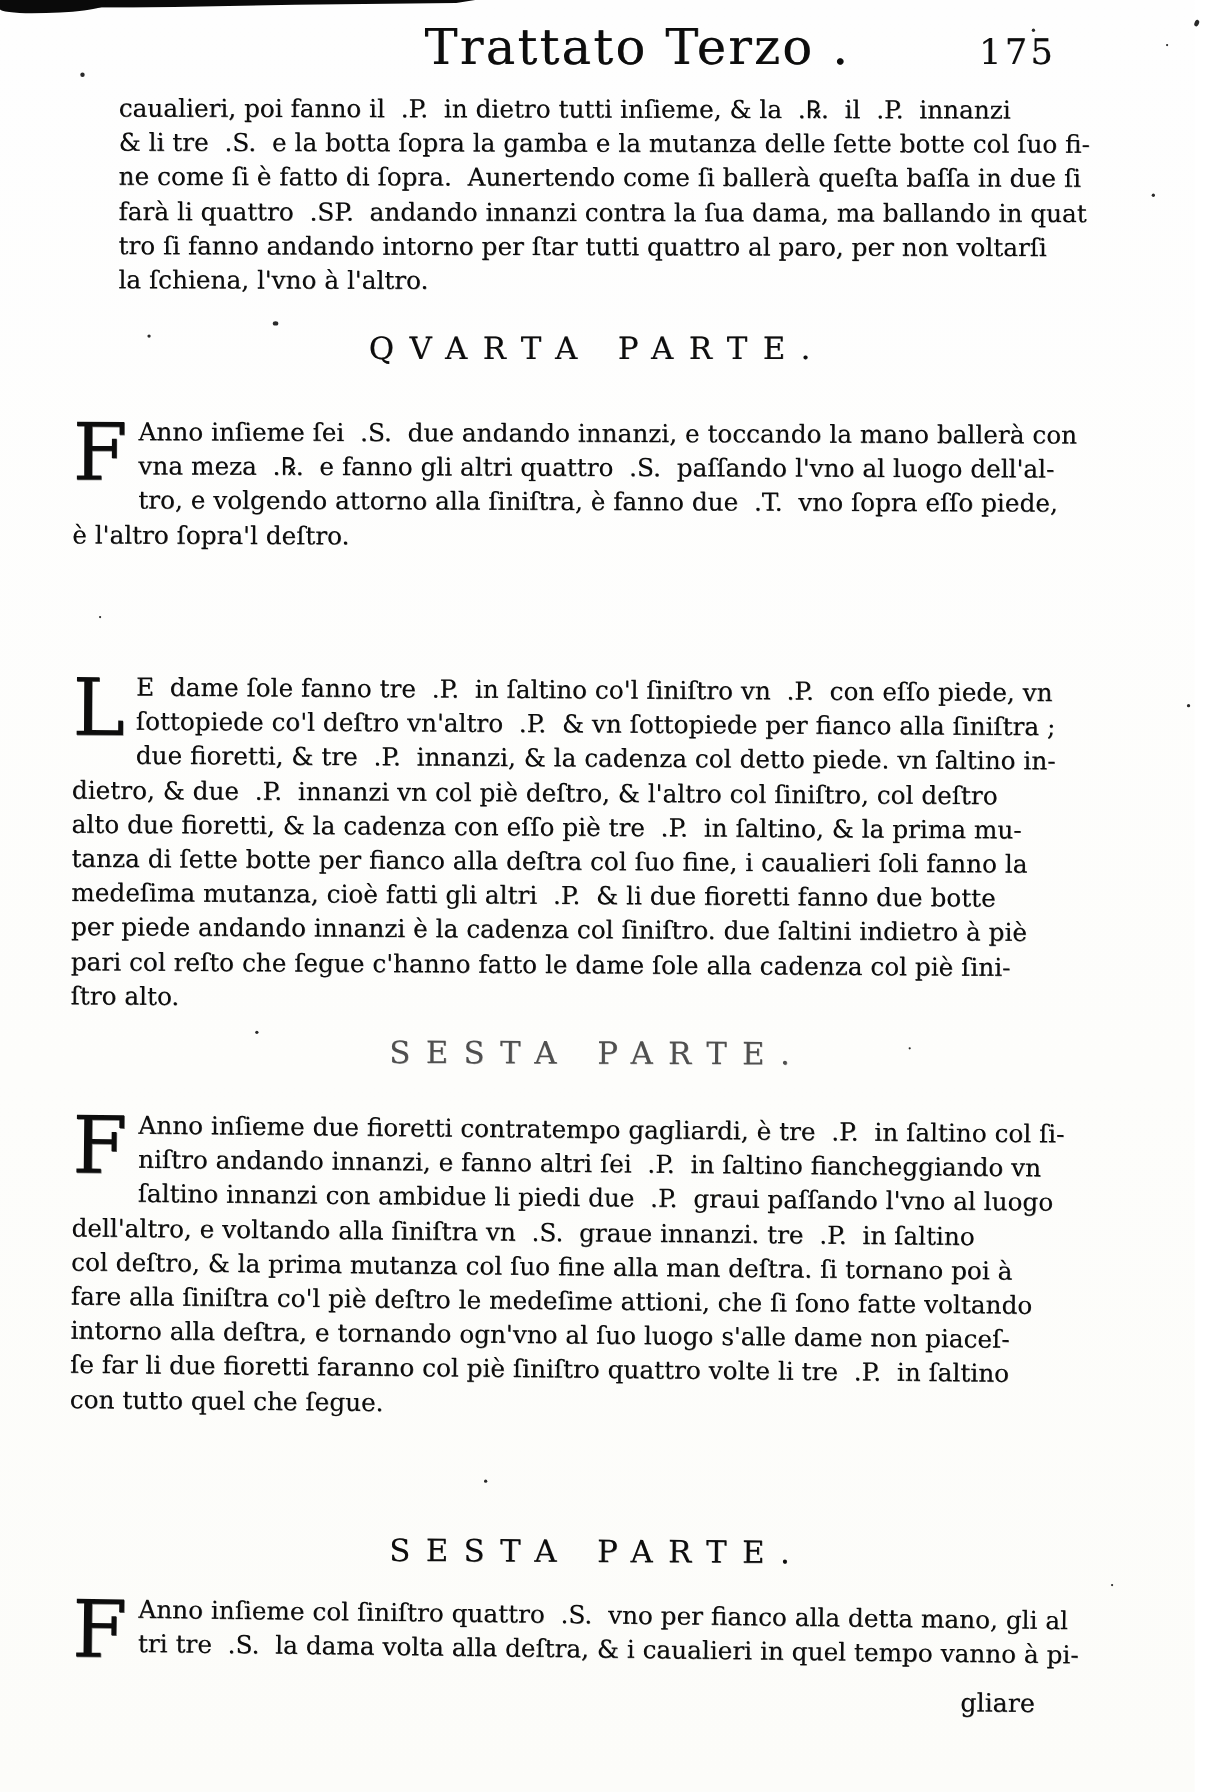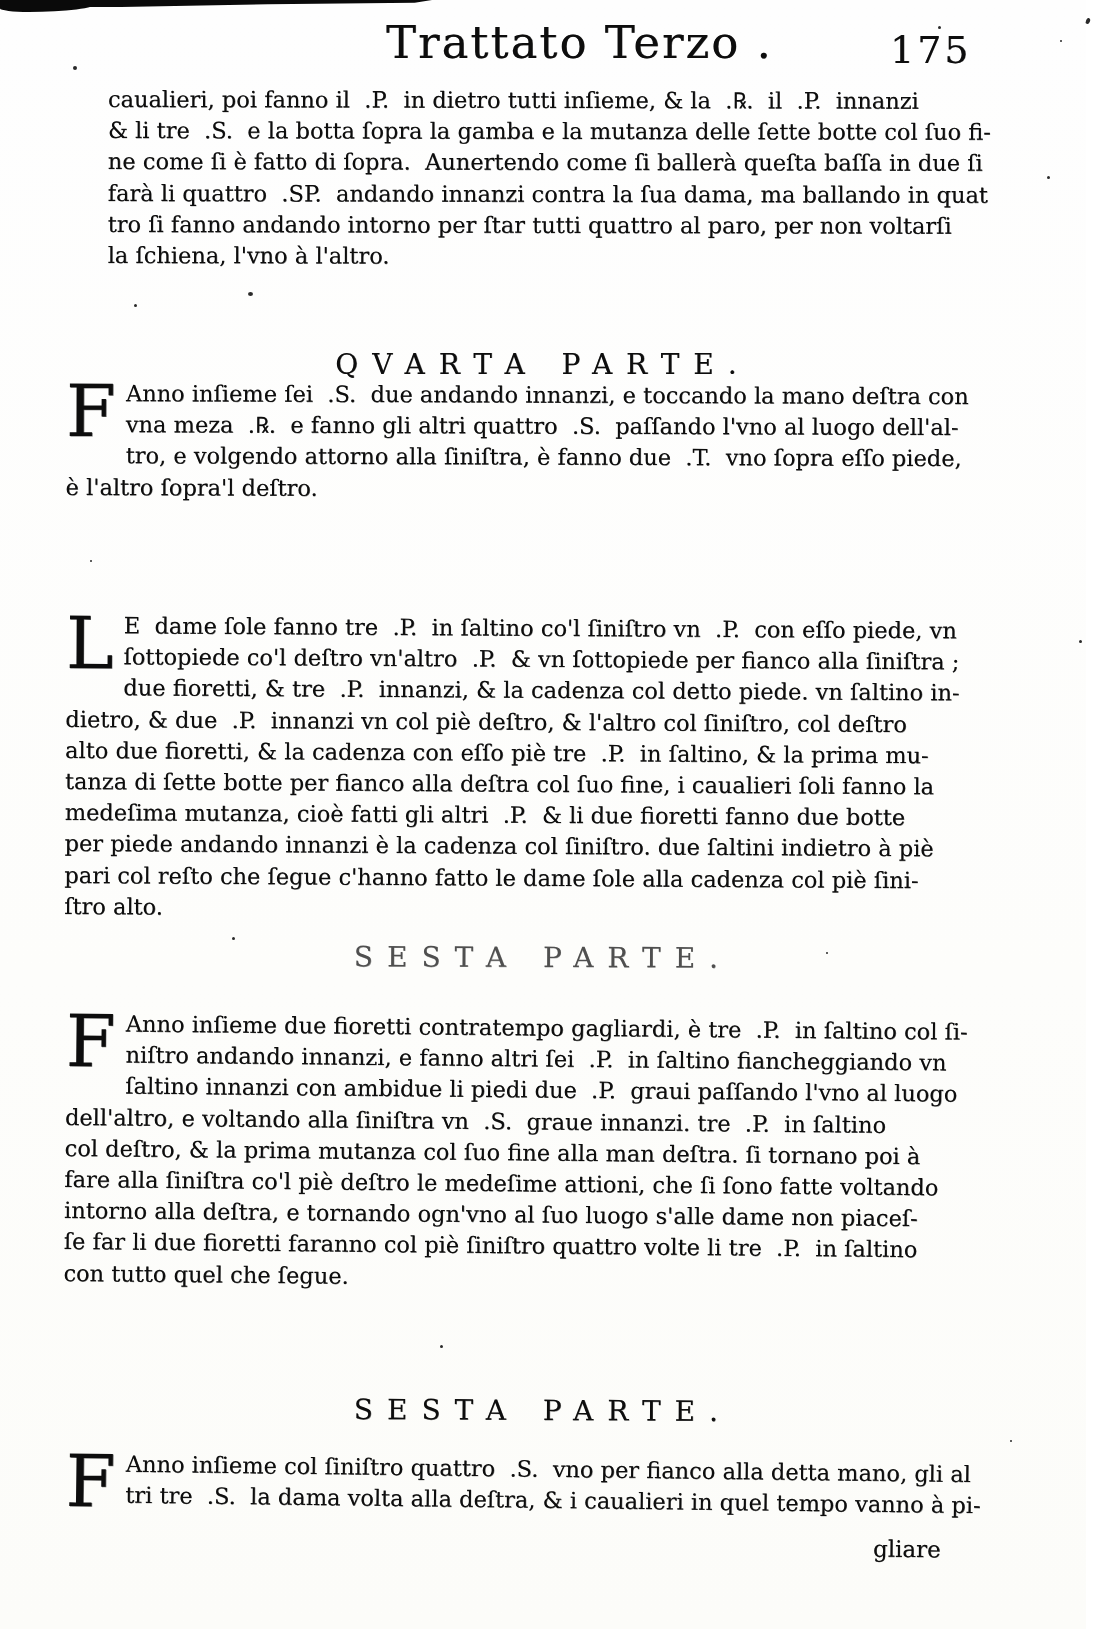--- a/index.html
+++ b/index.html
@@ -14,42 +14,42 @@
     position:absolute; top:0; left:0; width:1086px; height:1629px;
     background:linear-gradient(180deg,#fefefe 0%,#fdfdfb 60%,#fcfcf9 100%);
   }
   .title {
     position:absolute; top:16px; left:386px;
     font-size:45px; letter-spacing:2px;
     text-shadow:0.4px 0.4px 0 rgba(10,10,10,.6);
   }
   .pagenum {
     position:absolute; top:28px; left:890px;
-    font-size:38px; letter-spacing:3px;
+    font-size:32px; letter-spacing:3px;
     text-shadow:0.4px 0.4px 0 rgba(10,10,10,.5);
   }
   .para {
     position:absolute;
     font-size:22.5px; line-height:31.2px;
     white-space:pre-wrap;
     text-shadow:0.35px 0.35px 0 rgba(12,12,12,.55);
     transform-origin:left top;
   }
   .intro   { top:84px;  left:108px; width:912px; transform:rotate(0.12deg); }
   .p-quarta{ top:378px; left:66px;  width:952px; transform:rotate(0.2deg); }
   .p-quinta{ top:610px; left:66px;  width:952px; transform:rotate(0.35deg); }
   .p-sesta1{ top:1008px;left:66px;  width:958px; transform:rotate(0.55deg); }
   .p-sesta2{ top:1448px;left:66px;  width:952px; transform:rotate(0.7deg); }
   .heading {
     position:absolute; left:0; width:100%; text-align:center;
     font-size:28px; letter-spacing:14px;
     text-shadow:0.4px 0.4px 0 rgba(12,12,12,.5);
     transform-origin:center top;
   }
-  #h-quarta { top:300px;margin-top:48px; }
+  #h-quarta { top:300px; }
   #h-quinta { top:541px; }
   #h-sesta1 { top:941px; opacity:.72; transform:rotate(0.2deg); }
   #h-sesta2 { top:1394px; transform:rotate(0.3deg); }
   .dropcap {
     float:left;
     font-size:72px; line-height:60px; height:62px;
     margin:3px 10px 0 0;
     text-shadow:0.6px 0.6px 0 rgba(10,10,10,.6);
   }
   .catchword {
@@ -82,21 +82,21 @@
 
   <div class="para intro"><span>caualieri, poi fanno il  .P.  in dietro tutti inſieme, &amp; la  .℞.  il  .P.  innanzi
 &amp; li tre  .S.  e la botta ſopra la gamba e la mutanza delle ſette botte col ſuo fi-
 ne come ſi è fatto di ſopra.  Aunertendo come ſi ballerà queſta baſſa in due ſi
 farà li quattro  .SP.  andando innanzi contra la ſua dama, ma ballando in quat
 tro ſi fanno andando intorno per ſtar tutti quattro al paro, per non voltarſi
 la ſchiena, l'vno à l'altro.</span></div>
 
   <div class="heading" id="h-quarta">QVARTA PARTE.</div>
 
-  <div class="para p-quarta"><span class="dropcap">F</span><span>Anno inſieme ſei  .S.  due andando innanzi, e toccando la mano deſtra con
+  <div class="para p-quarta"><span class="dropcap">F</span><span>Anno inſieme ſei  .S.  due andando innanzi, e toccando la mano ballerà con
 vna meza  .℞.  e fanno gli altri quattro  .S.  paſſando l'vno al luogo dell'al-
 tro, e volgendo attorno alla ſiniſtra, è fanno due  .T.  vno ſopra eſſo piede,
 è l'altro ſopra'l deſtro.</span></div>
 
 
   <div class="para p-quinta"><span class="dropcap">L</span><span>E  dame ſole fanno tre  .P.  in ſaltino co'l ſiniſtro vn  .P.  con eſſo piede, vn
 ſottopiede co'l deſtro vn'altro  .P.  &amp; vn ſottopiede per fianco alla ſiniſtra ;
 due fioretti, &amp; tre  .P.  innanzi, &amp; la cadenza col detto piede. vn ſaltino in-
 dietro, &amp; due  .P.  innanzi vn col piè deſtro, &amp; l'altro col ſiniſtro, col deſtro
 alto due fioretti, &amp; la cadenza con eſſo piè tre  .P.  in ſaltino, &amp; la prima mu-

